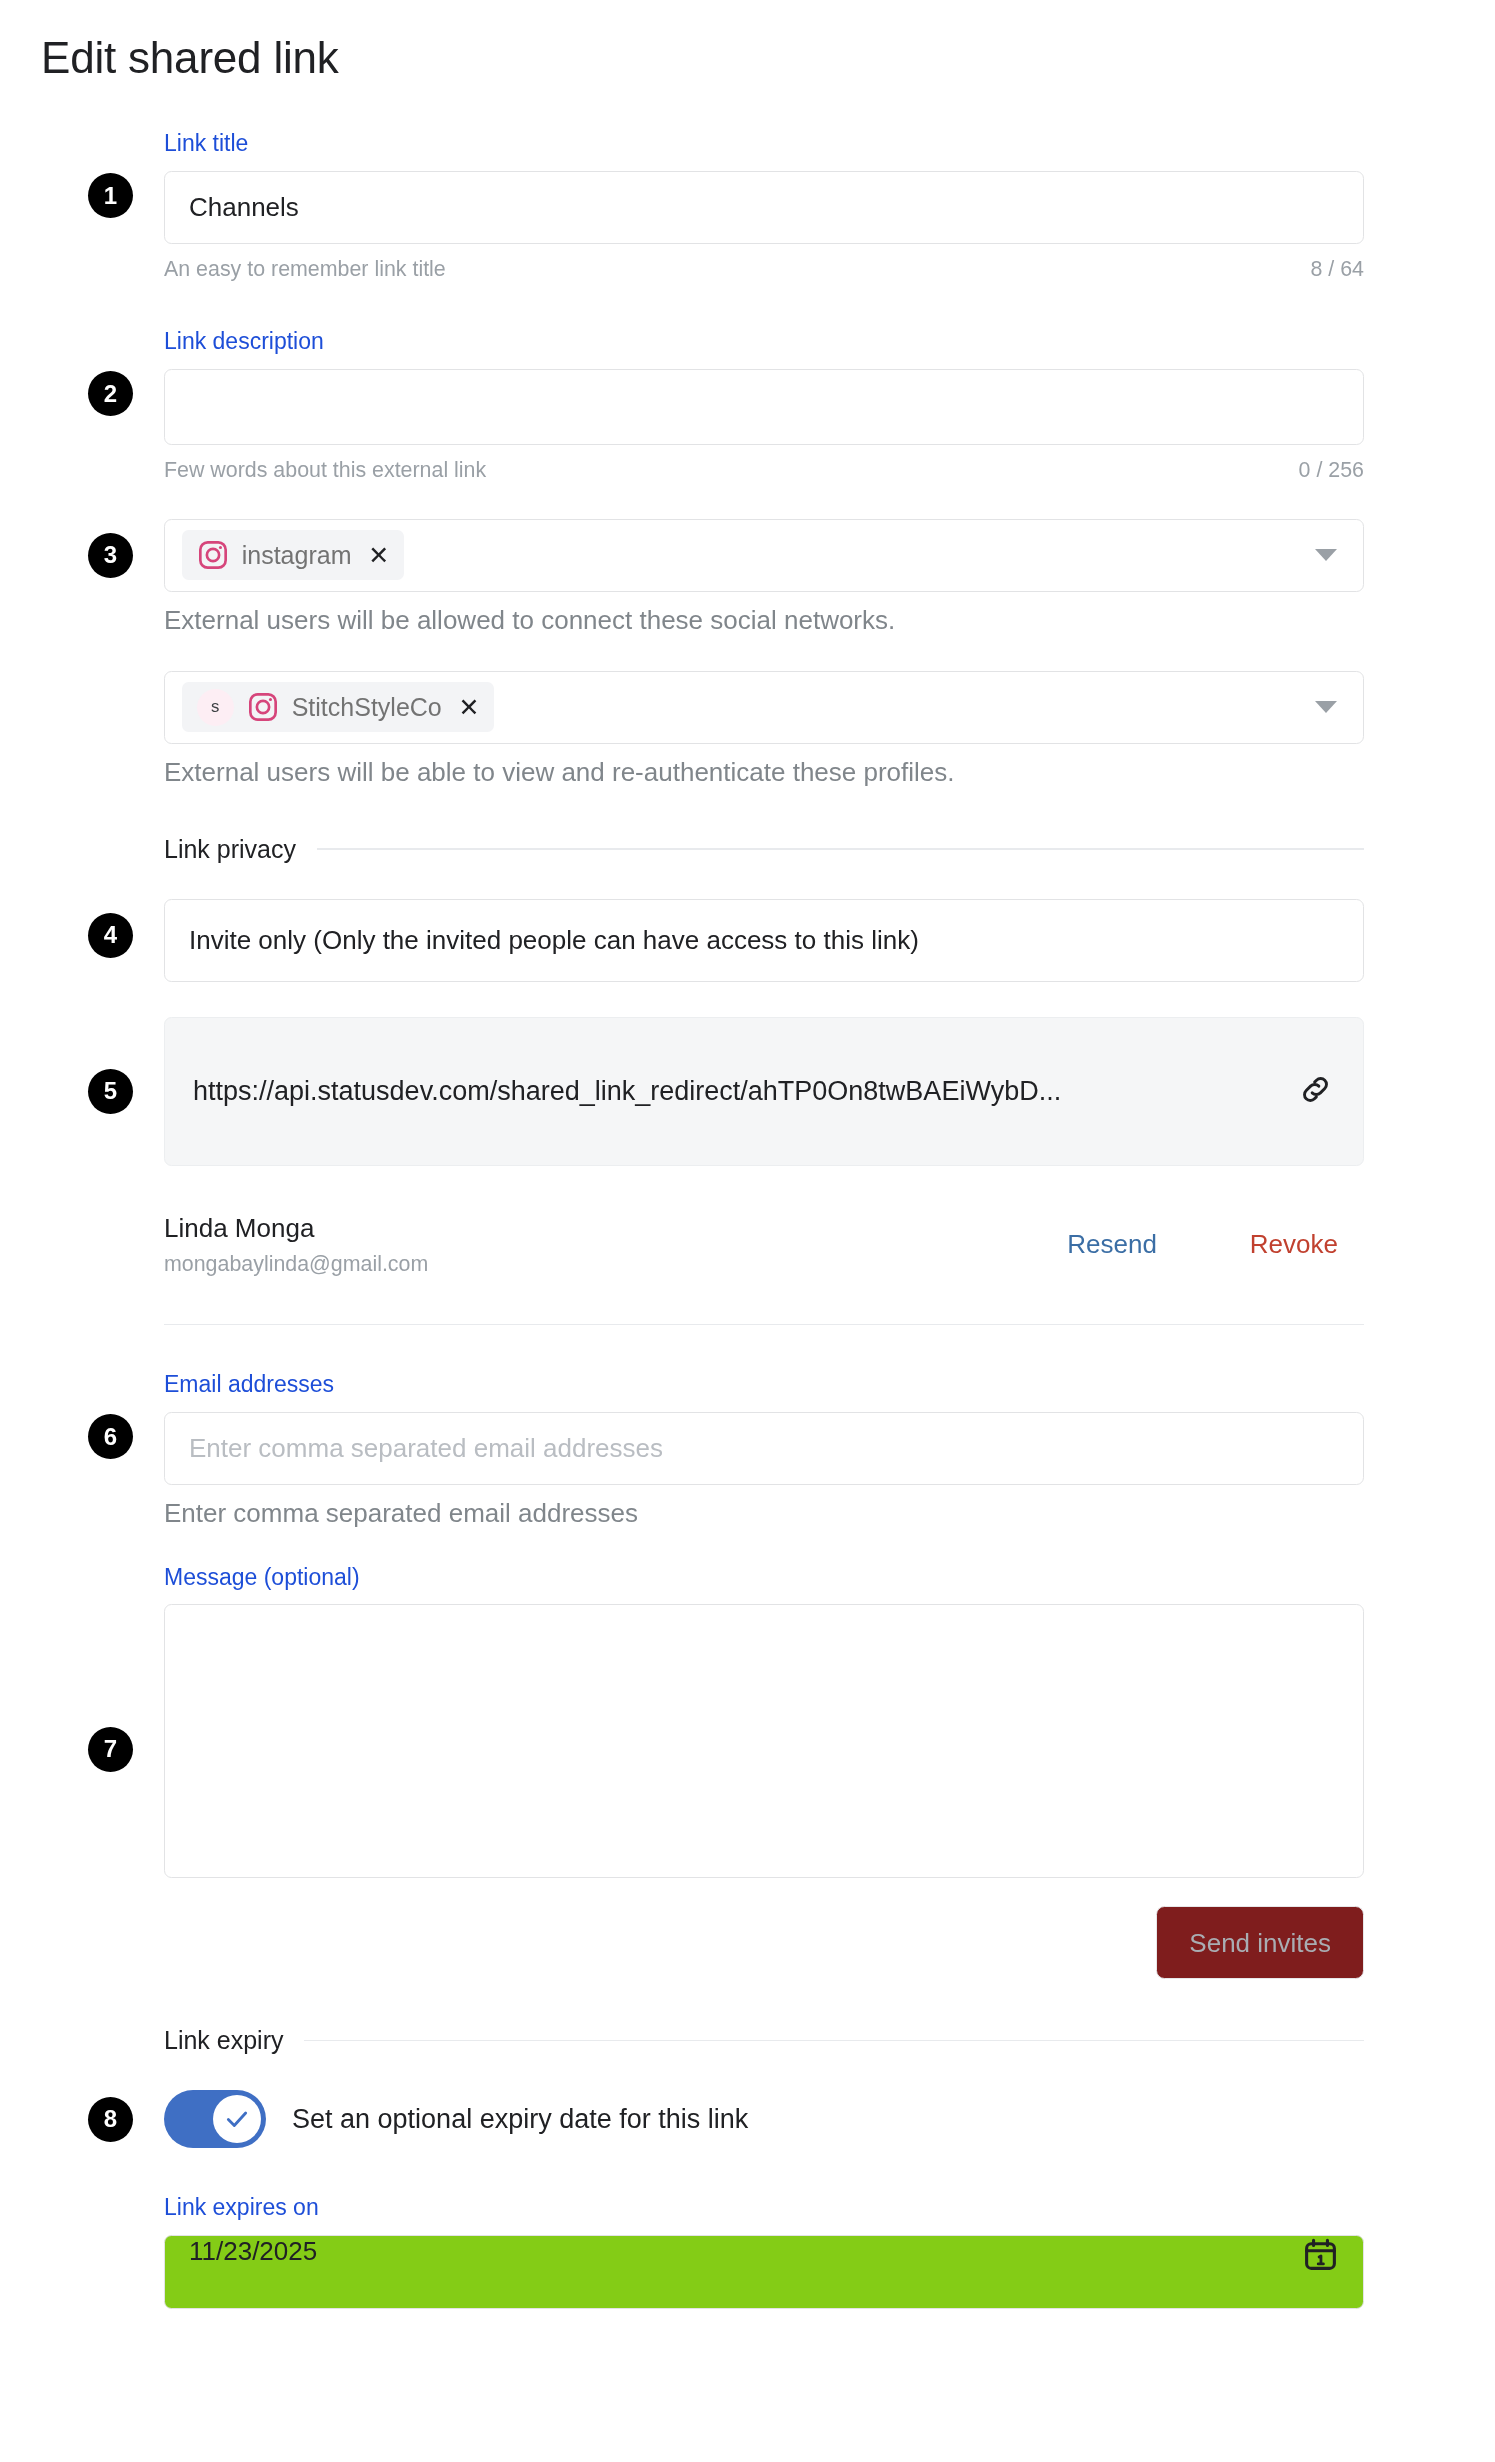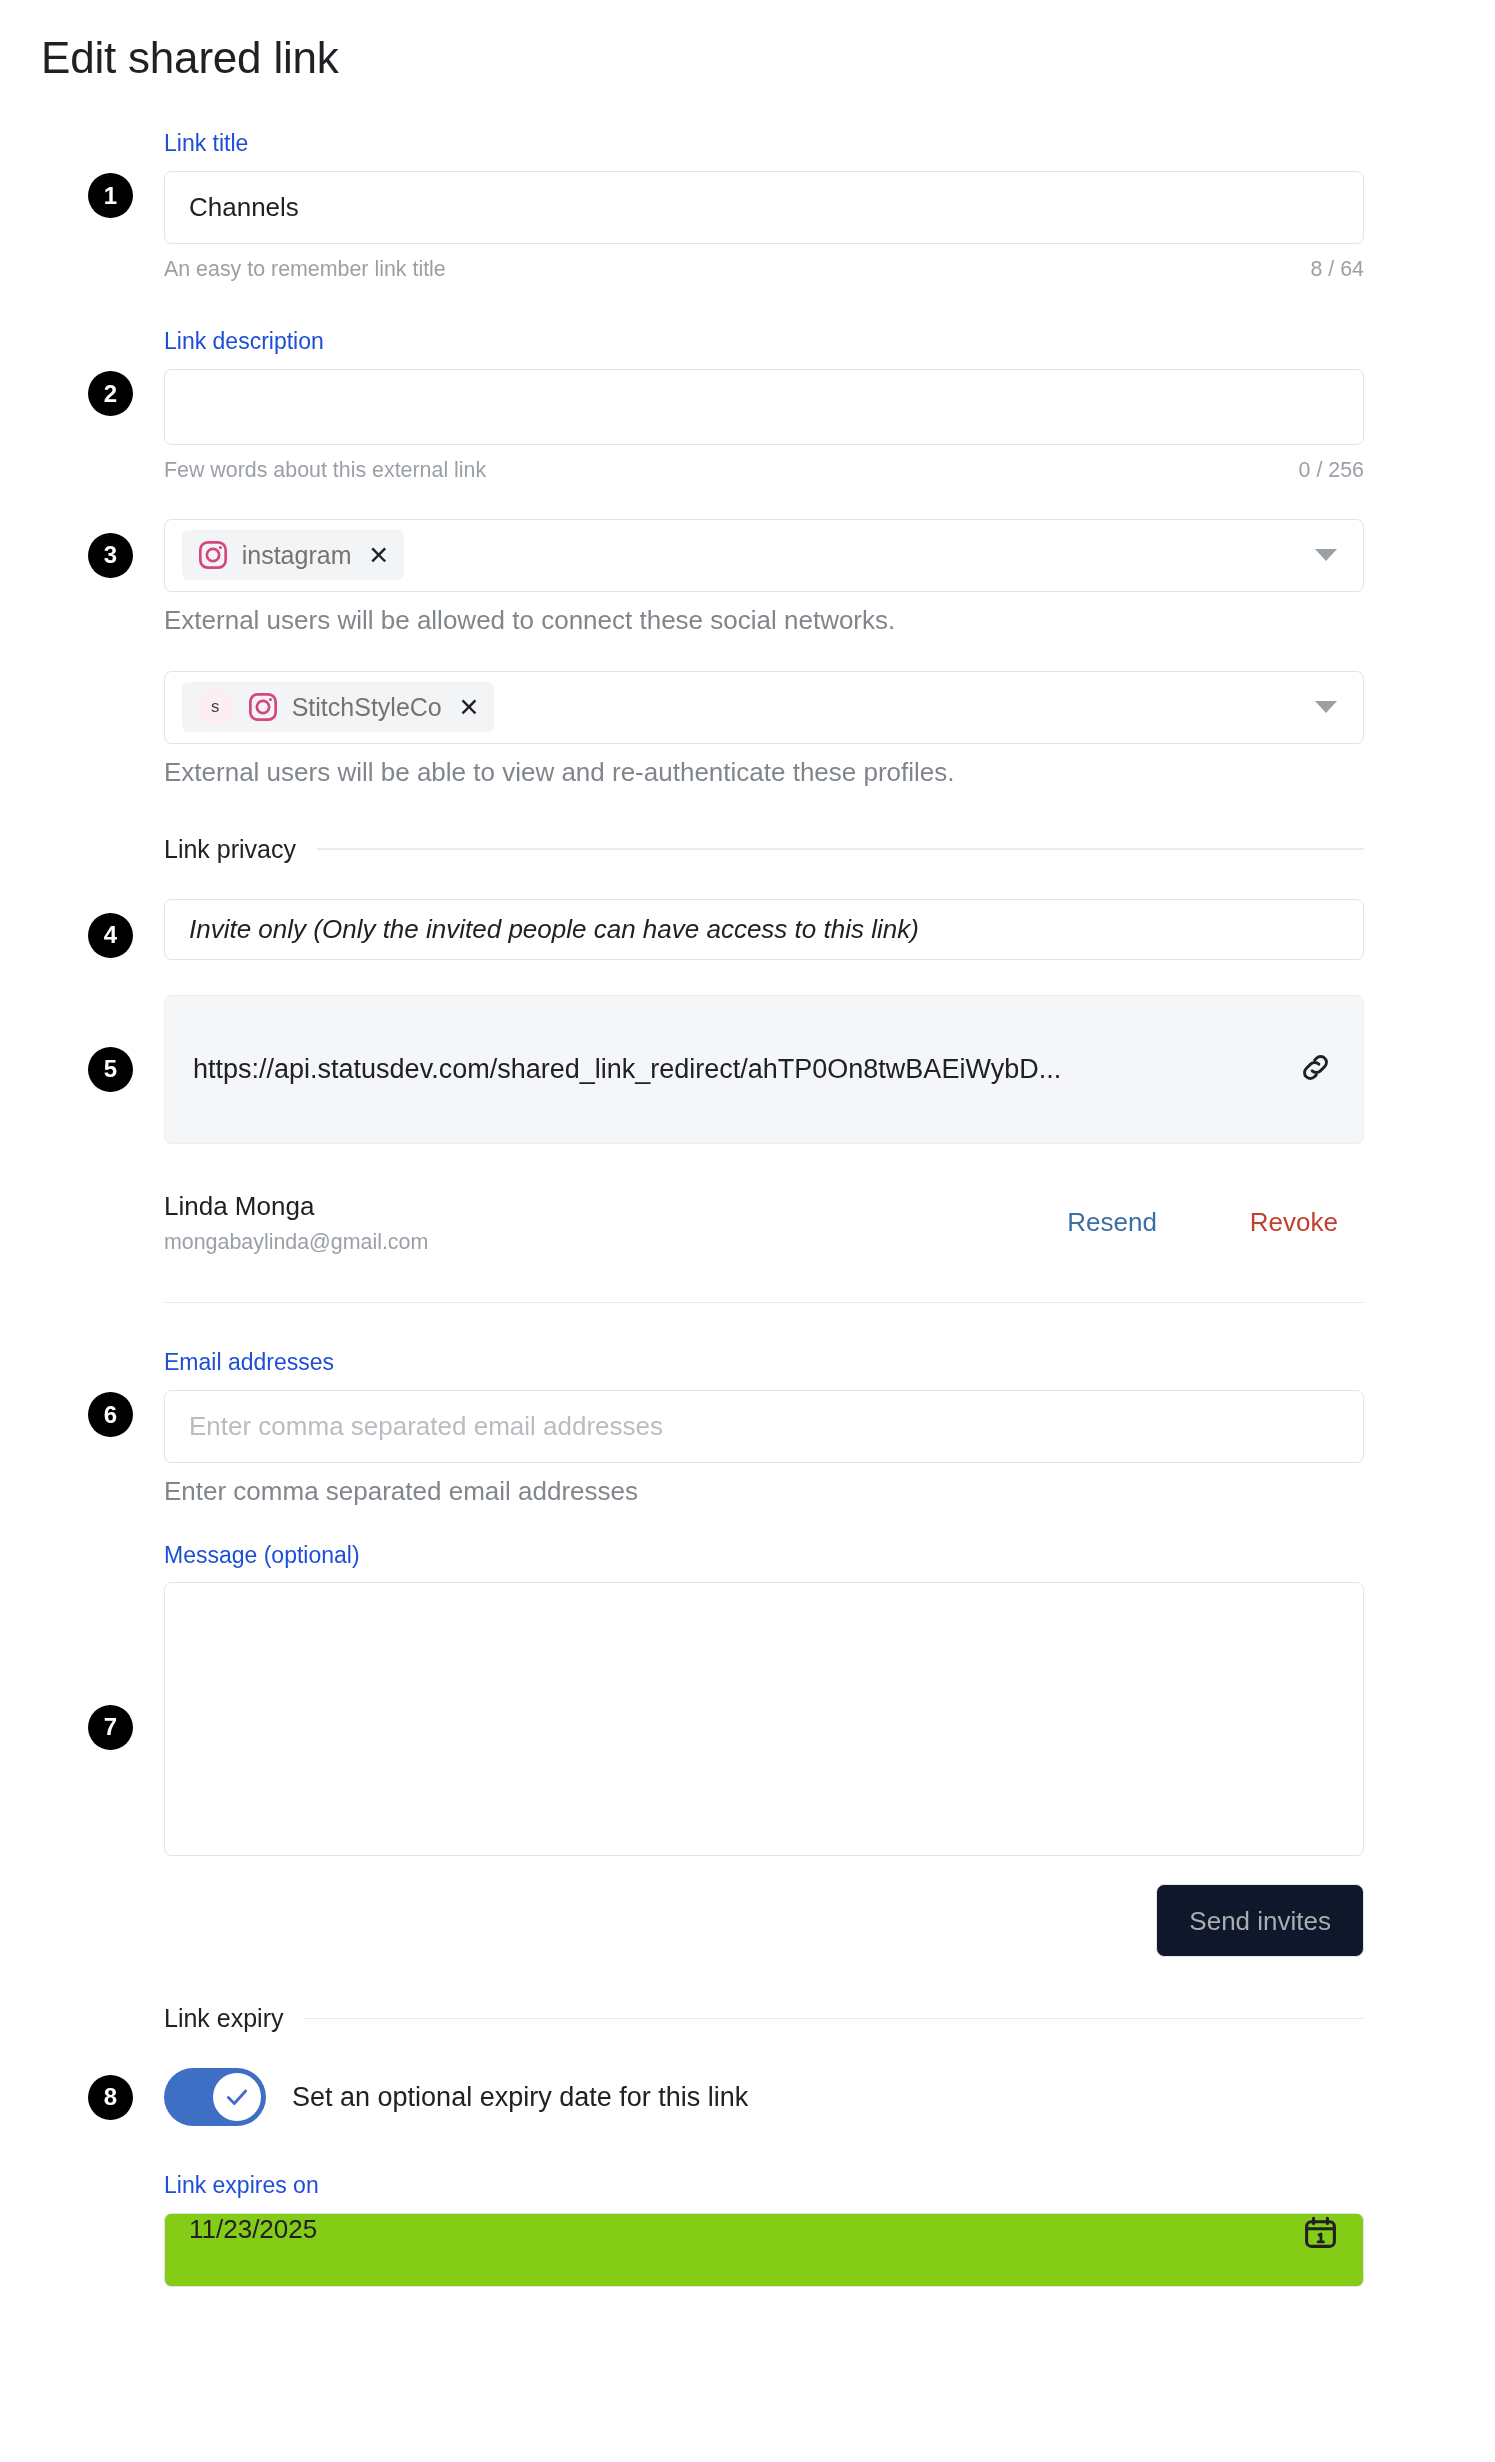--- a/index.html
+++ b/index.html
@@ -73,21 +73,21 @@
     background: #ffffff;
     display: flex;
     align-items: center;
     padding: 0 24px;
     font-size: 26px;
     color: #202124;
     position: relative;
   }
   .h-input { height: 73px; }
   .h-desc  { height: 76px; }
-  .h-select{ height: 61px; font-style: italic; }
+  .h-select{ height: 83px; }
   .helper-row {
     display: flex;
     justify-content: space-between;
     align-items: baseline;
     margin-top: 13px;
     font-size: 21.4px;
     color: #9aa0a6;
     line-height: 1.2;
   }
   .helper-left { color: #9aa0a6; }
@@ -254,21 +254,21 @@
 
   
   .btn-row {
     display: flex;
     justify-content: flex-end;
     width: 100%;
   }
   .btn-send {
     border: 1.4px solid #e6e7e9;
     border-radius: 8.4px;
-    background: #0f172a;
+    background: #7f1d1d;
     color: #a9adb2;
     font-size: 26px;
     padding: 0 32px;
     height: 73px;
     display: flex;
     align-items: center;
     justify-content: center;
     font-family: "Liberation Sans", sans-serif;
     cursor: default;
     line-height: 1;

